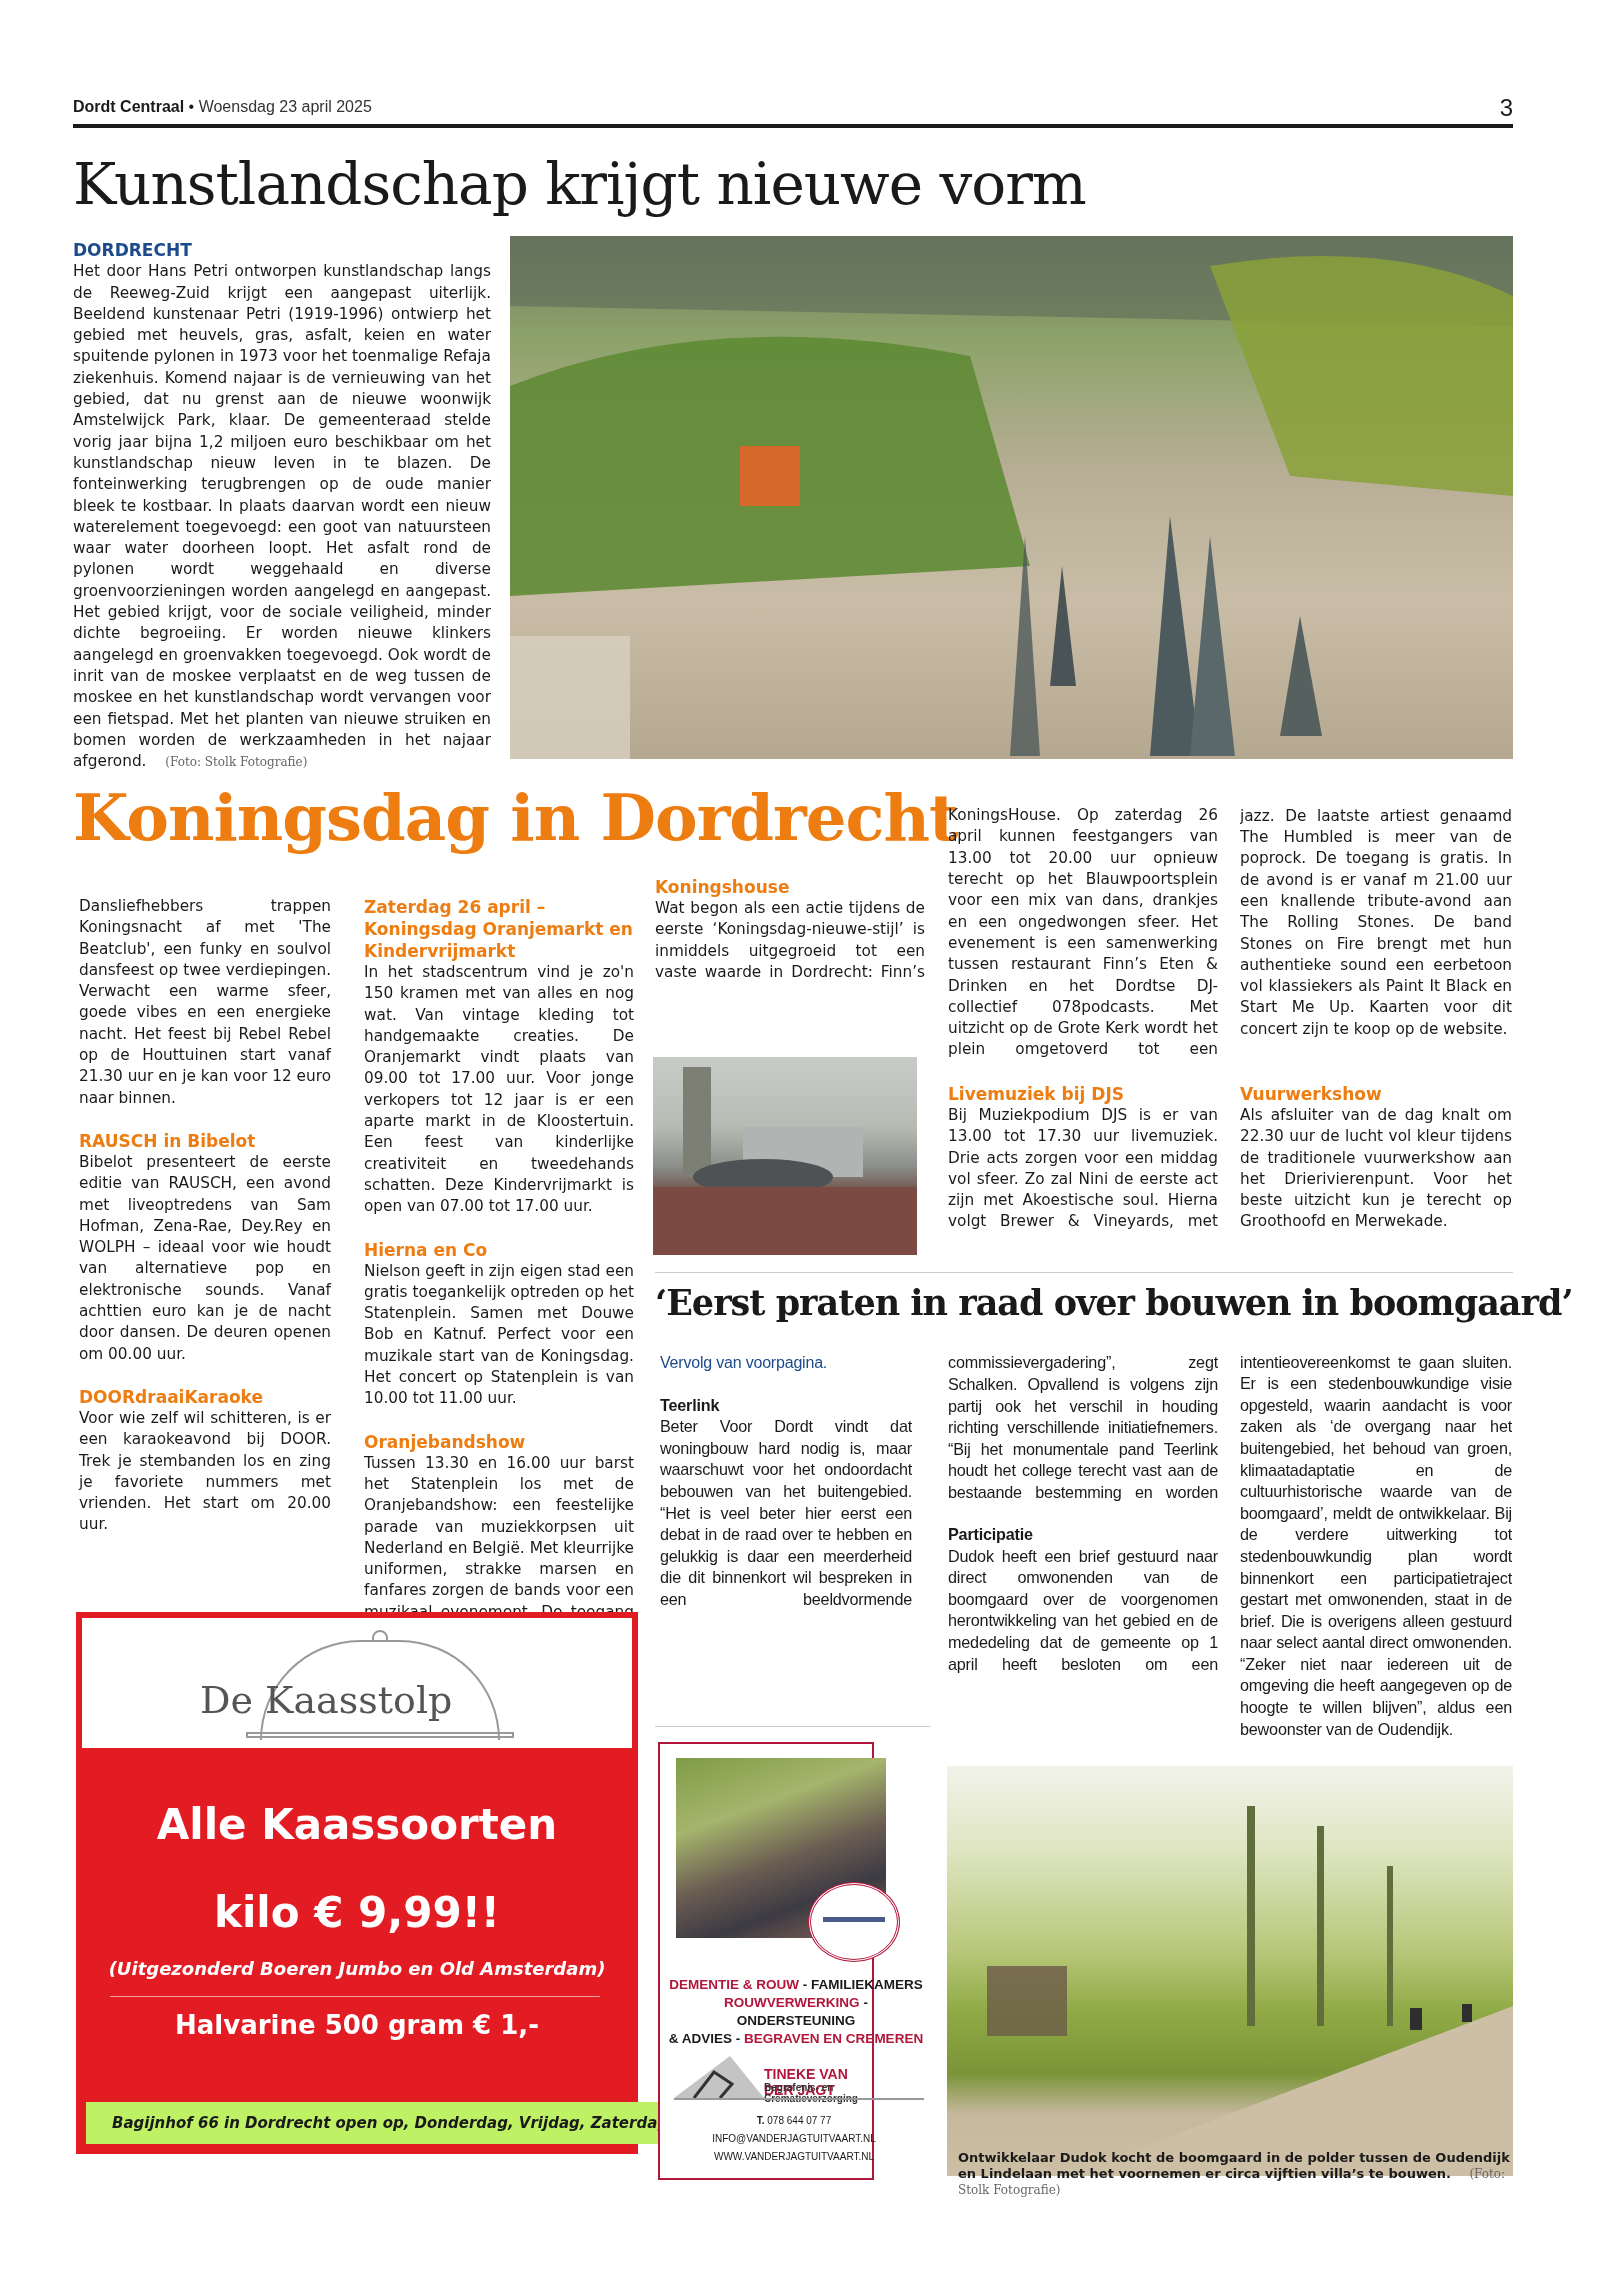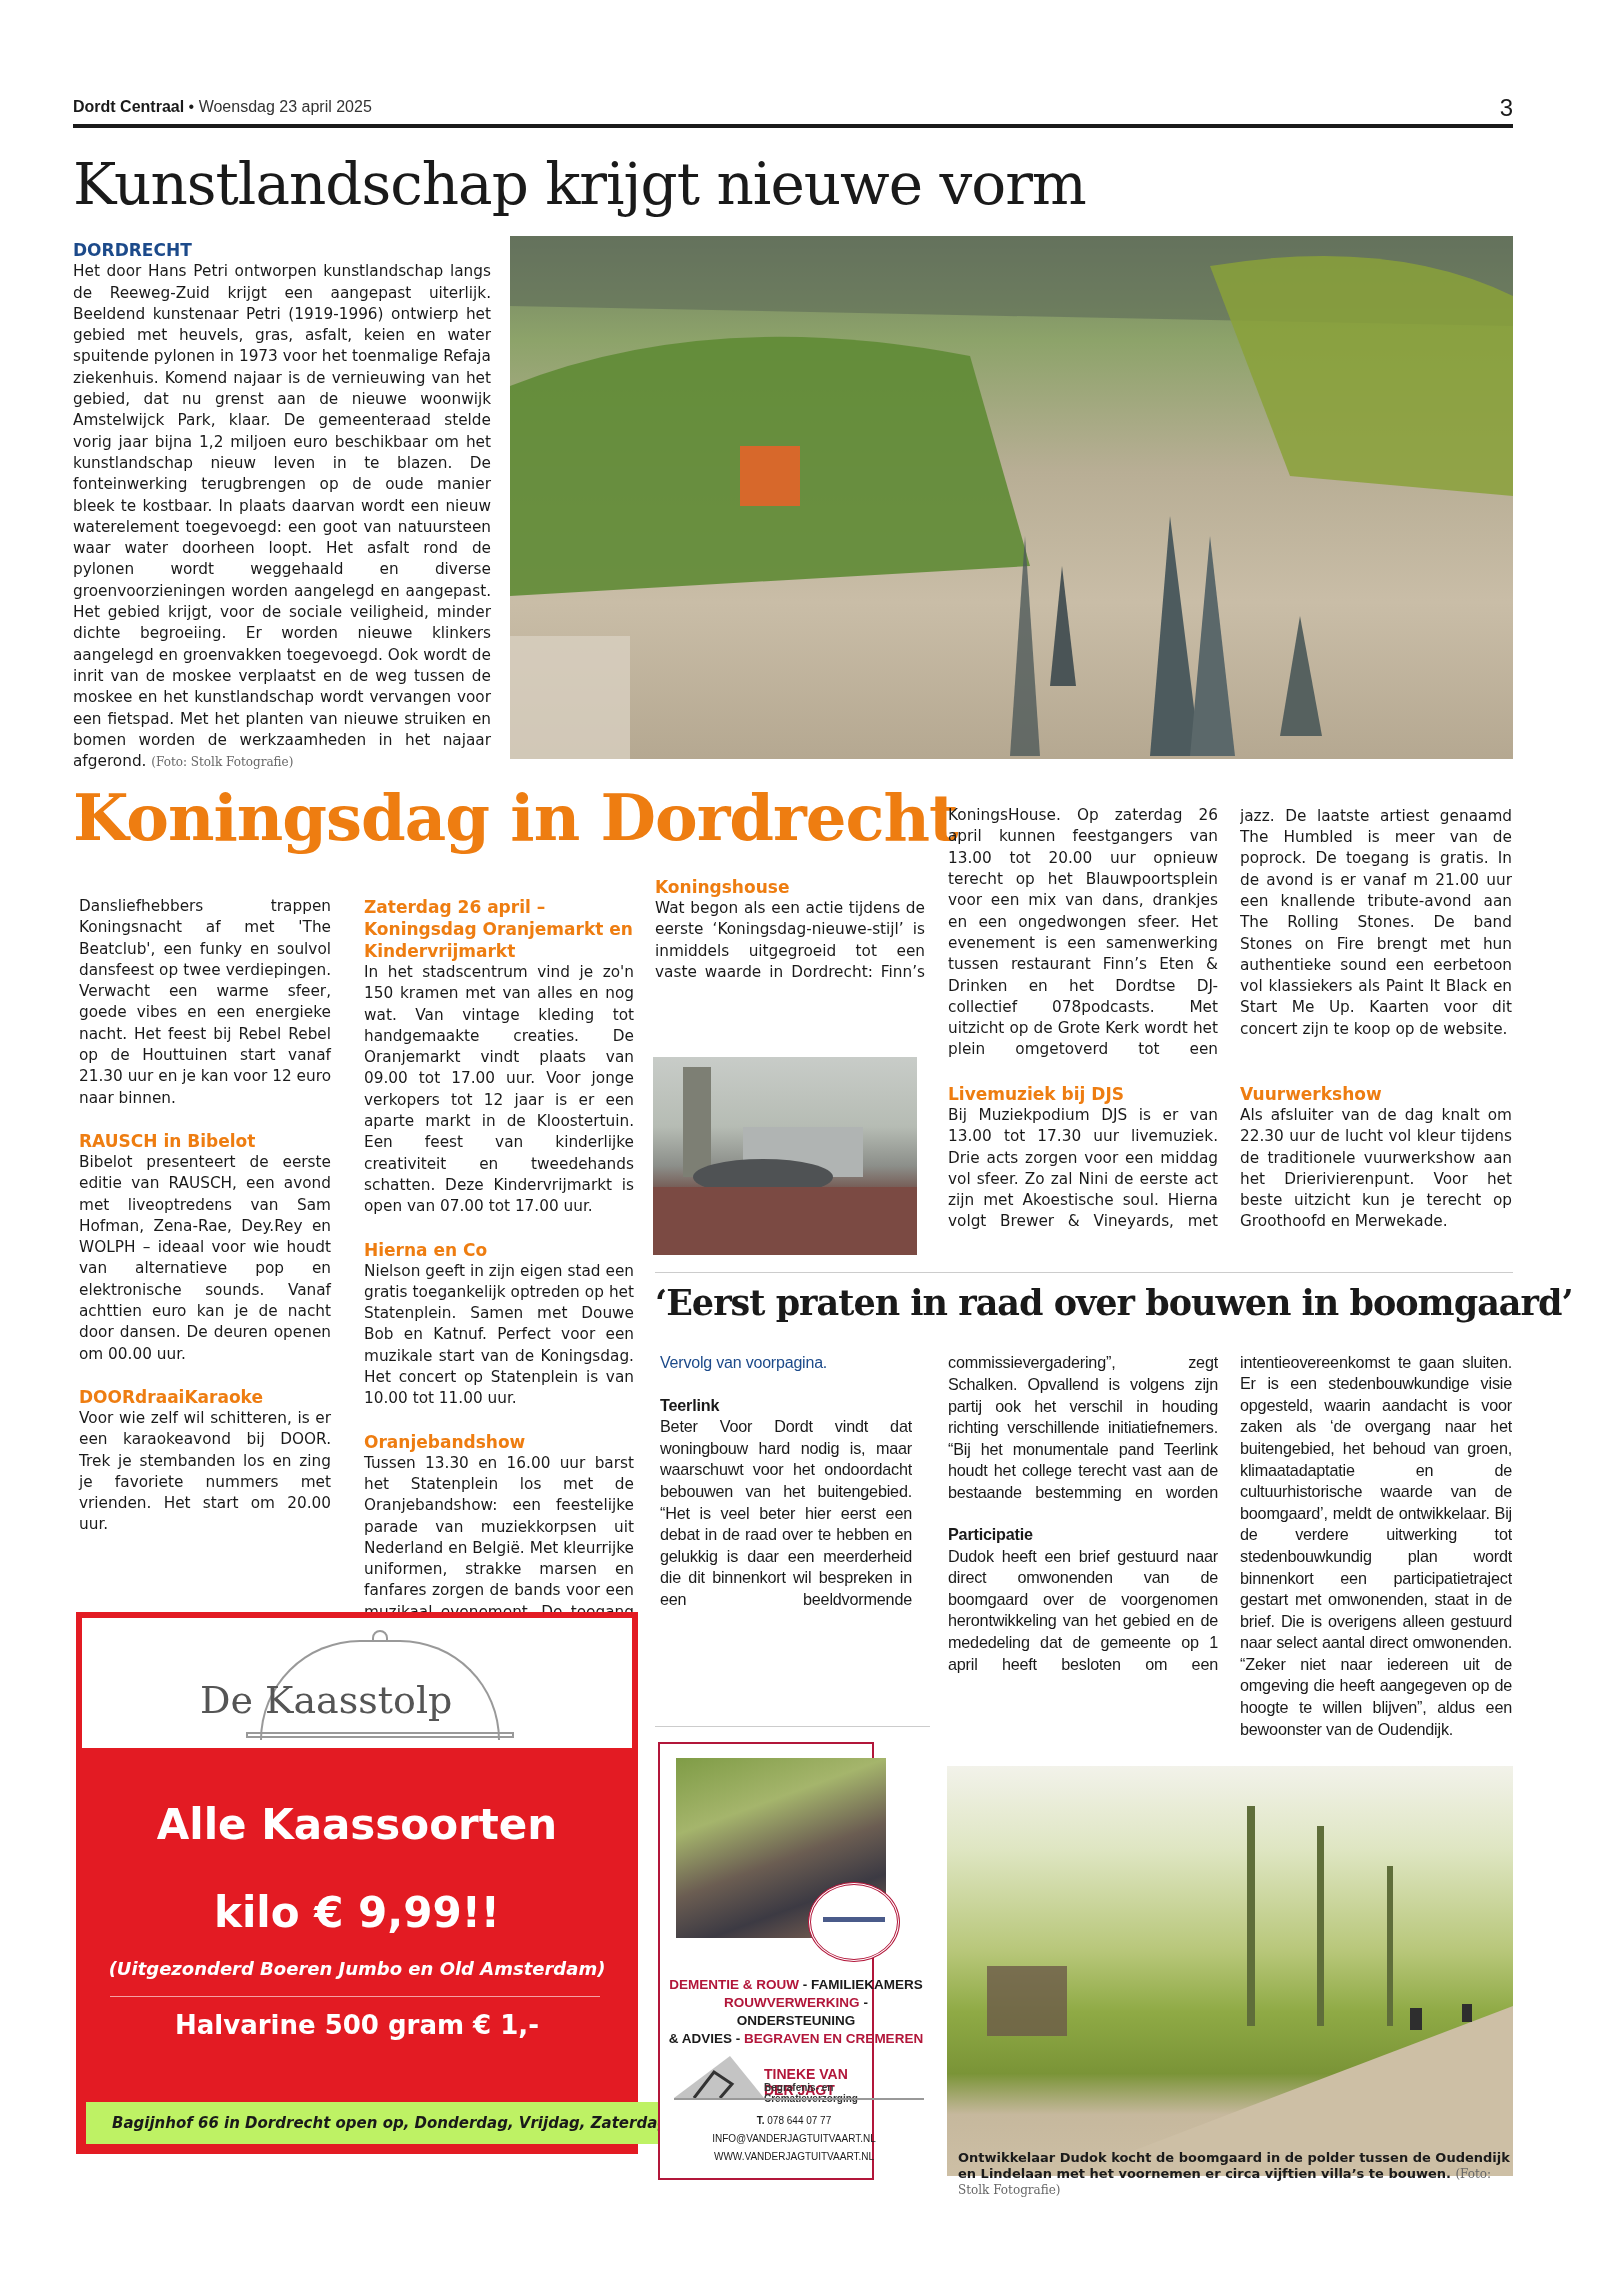--- a/index.html
+++ b/index.html
@@ -19,21 +19,21 @@
   .h-serif { font-family: "DejaVu Serif", serif; color: #1a1a1a; letter-spacing: -1px; }
   .h1 { left: 73px; top: 150px; font-size: 58px; font-weight: normal; }
   .h-orange { left: 73px; top: 780px; font-size: 64px; font-weight: bold; color: #ee7d11; font-family: "DejaVu Serif", serif; letter-spacing: -1px; }
   .h3 { left: 655px; top: 1282px; font-size: 35px; }
 
   
   .body { font-family: "DejaVu Sans", sans-serif; font-size: 15.3px; line-height: 21.3px; text-align: justify; color: #1a1a1a; hyphens: auto; }
   .narrow { font-family: "Liberation Sans", sans-serif; font-size: 16.2px; line-height: 21.6px; letter-spacing: -0.2px; }
   .kicker { color: #1c4a8a; font-weight: bold; font-size: 17px; }
   .sub { color: #ee7d11; font-weight: bold; font-size: 17px; line-height: 22px; text-align: left; }
-  .credit { font-family: "DejaVu Serif", serif; font-size: 12px; color: #666; }
+  .credit { font-family: "DejaVu Serif", serif; font-size: 12px; color: #666; margin-left: 14px; }
   .boldsub { font-weight: bold; display: block; }
   .para + .para { margin-top: 21px; }
 
   .col-intro { left: 73px; top: 240px; width: 418px; }
   .c1 { left: 79px; top: 896px; width: 252px; }
   .c2 { left: 364px; top: 896px; width: 270px; }
   .c3 { left: 655px; top: 876px; width: 270px; }
   .c4 { left: 948px; top: 806px; width: 270px; }
   .c5 { left: 1240px; top: 806px; width: 272px; }
 

